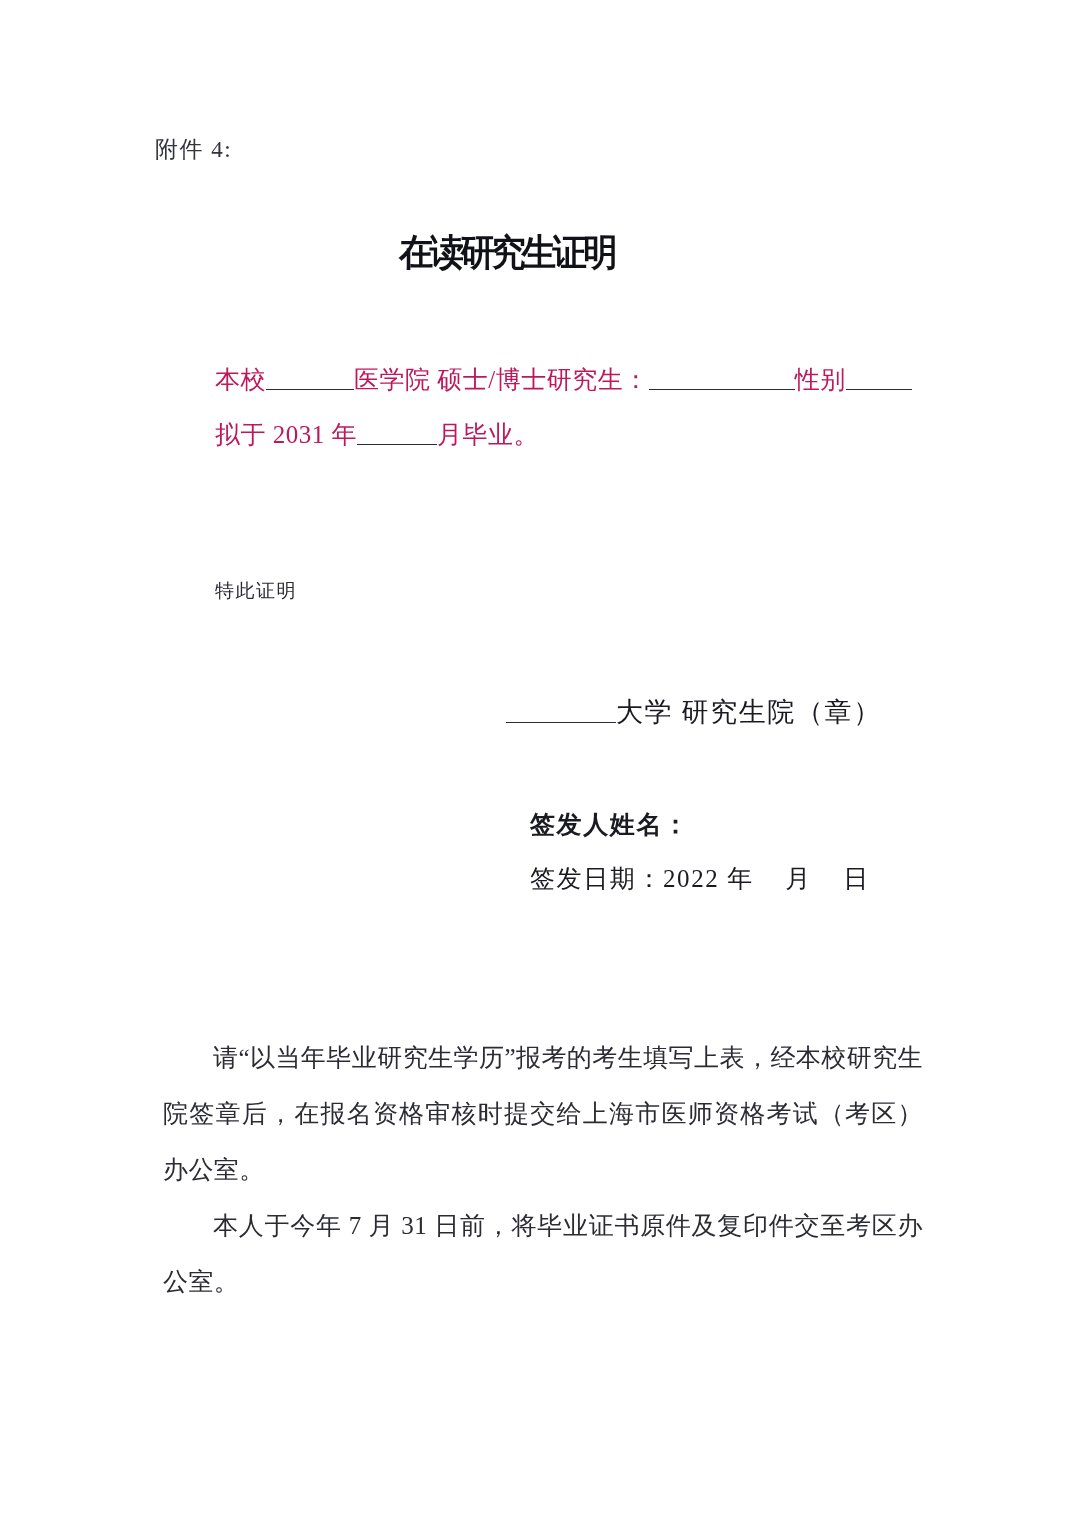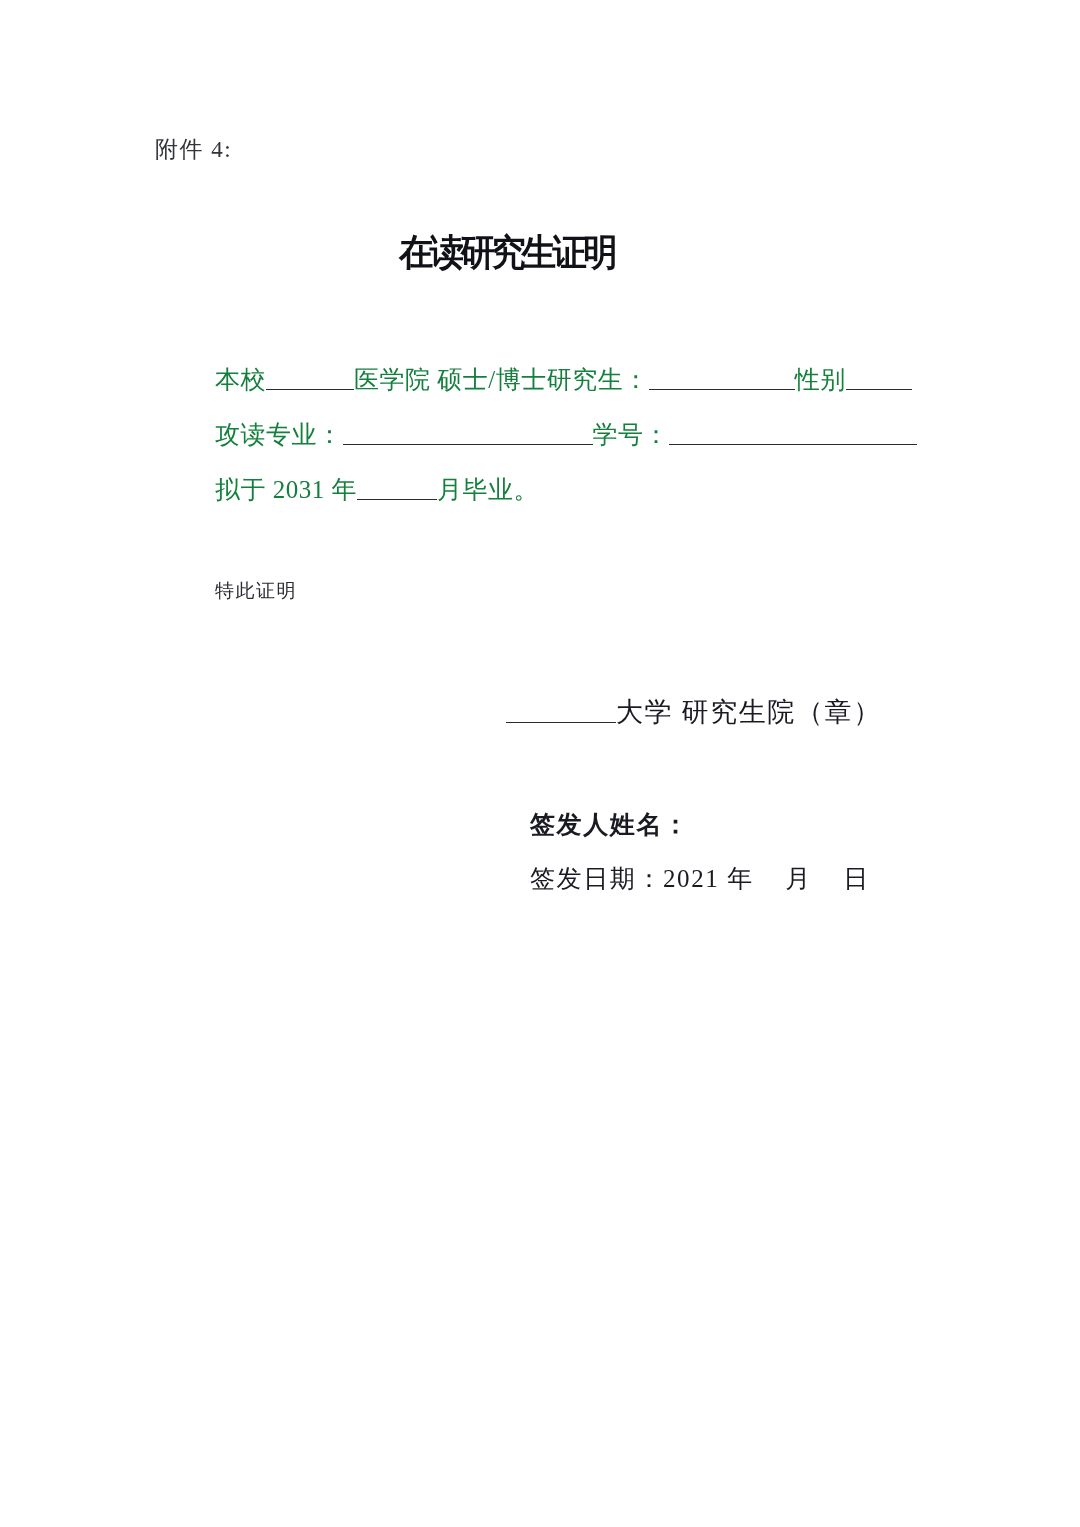--- a/index.html
+++ b/index.html
@@ -48,21 +48,21 @@
   }
 
   
   .form-block {
     position: absolute;
     left: 215px;
     top: 352px;
     width: 710px;
     font-size: 25px;
     line-height: 55px;
-    color: #15803d;
+    color: #be185d;
     letter-spacing: 0.5px;
   }
   .form-line {
     white-space: nowrap;
   }
   .blank {
     display: inline-block;
     border-bottom: 1.7px solid #2b2b34;
     vertical-align: baseline;
     height: 1.02em;
@@ -137,28 +137,31 @@
 <div class="page">
 
   <div class="attach-label">附件 4:</div>
 
   <div class="doc-title">在读研究生证明</div>
 
   <div class="form-block">
 
     <div class="form-line"><span>本校</span><span class="blank b-school"></span><span>医学院 硕士/博士研究生：</span><span class="blank b-name"></span><span>性别</span><span class="blank b-gender"></span></div>
 
-    <div class="form-line"><span>攻读专业：</span><span class="blank b-major"></span><span>学号：</span><span class="blank b-stunum"></span></div>
 
     <div class="form-line"><span>拟于 2031 年</span><span class="blank b-month"></span><span>月毕业。</span></div>
 
   </div>
 
   <div class="certify-line">特此证明</div>
 
   <div class="sign-univ"><span class="blank b-univ"></span><span>大学 研究生院（章）</span></div>
 
   <div class="sign-name">签发人姓名：</div>
 
-  <div class="sign-date">签发日期：2021 年    月    日</div>
+  <div class="sign-date">签发日期：2022 年    月    日</div>
 
+  <div class="notes">
+    <p class="note-para">请“以当年毕业研究生学历”报考的考生填写上表，经本校研究生院签章后，在报名资格审核时提交给上海市医师资格考试（考区）办公室。</p>
+    <p class="note-para">本人于今年 7 月 31 日前，将毕业证书原件及复印件交至考区办公室。</p>
+  </div>
 
 </div>
 
 </body></html>

